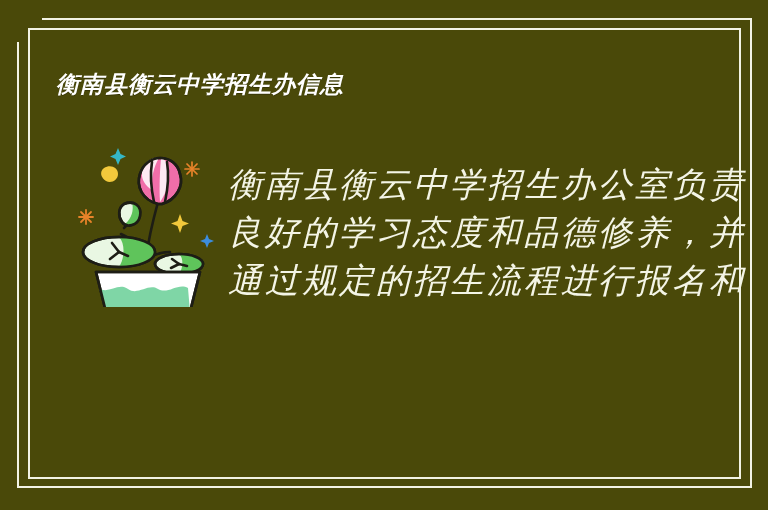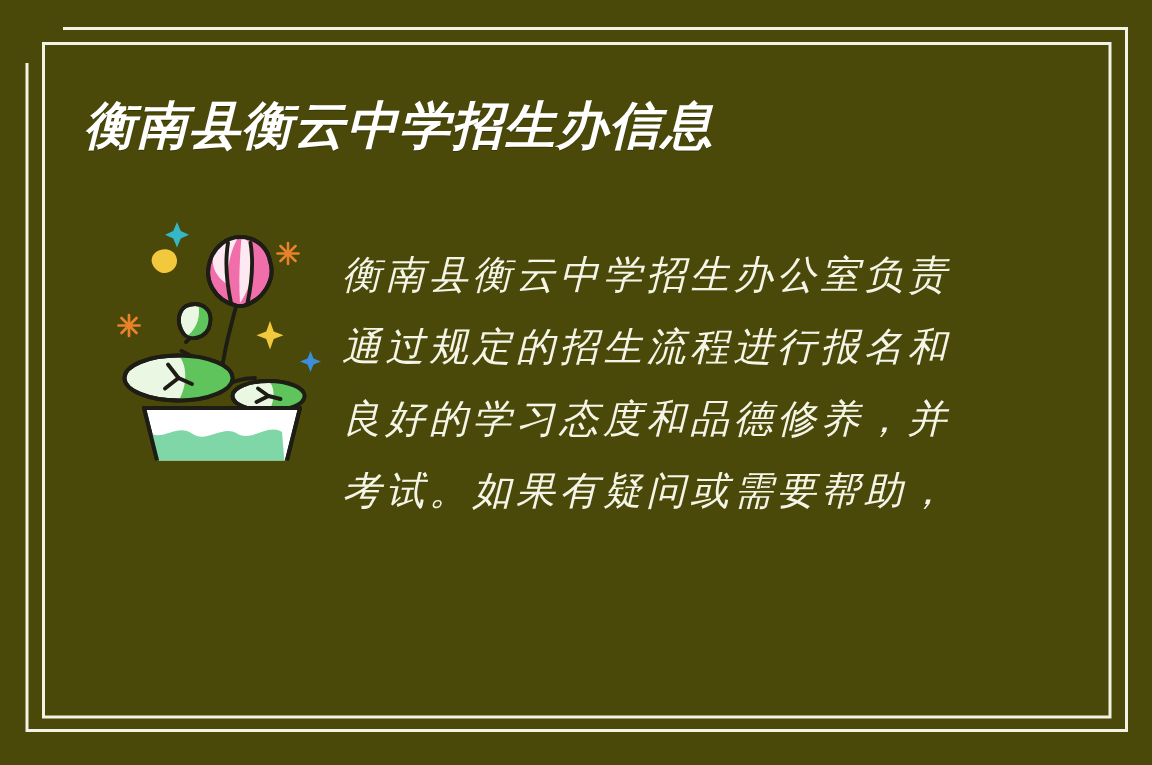--- a/index.html
+++ b/index.html
@@ -38,37 +38,37 @@
   }
   .mask-tl-a{ left:0;   top:0;    width:42px; height:20px; }
   .mask-tl-b{ left:0;   top:0;    width:20px; height:42px; }
   .mask-br-a{ left:726px; top:490px; width:42px; height:20px; }
   .mask-br-b{ left:752px; top:468px; width:16px; height:42px; }
 
   
   .title{
     position:absolute;
     left:56px; top:62px;
-    font-size:34px;
+    font-size:23px;
     font-weight:bold;
     font-style:italic;
     color:#ffffff;
     letter-spacing:1px;
     line-height:44px;
     white-space:nowrap;
     text-shadow:0 1px 0 rgba(0,0,0,.25);
   }
 
   
   .body-copy{
     position:absolute;
     left:228px; top:160px;
     width:424px;
     font-family:"DejaVu Serif", serif;
-    font-size:26px;
+    font-size:34px;
     line-height:48px;
     letter-spacing:3px;
     color:#f4f5e6;
     font-style:italic;
   }
   .body-copy p{ margin:0; white-space:nowrap; }
 
   
   .illustration{
     position:absolute;
@@ -160,16 +160,15 @@
 
       <path d="M114 72 L 116.5 79 L 123 81.5 L 116.5 84 L 114 91 L 111.5 84 L 105 81.5 L 111.5 79 Z" fill="#f2c93c"></path>
 
       <path d="M141 92 L 143 97 L 148 99 L 143 101 L 141 106 L 139 101 L 134 99 L 139 97 Z" fill="#3c8ddd"></path>
     </g>
   </svg>
 </div>
 
 <div class="body-copy">
   <p>衡南县衡云中学招生办公室负责</p>
+  <p>良好的学习态度和品德修养，并</p>
   <p>通过规定的招生流程进行报名和</p>
-  <p>良好的学习态度和品德修养，并</p>
-  <p>考试。如果有疑问或需要帮助，</p>
 </div>
 
 </body></html>

